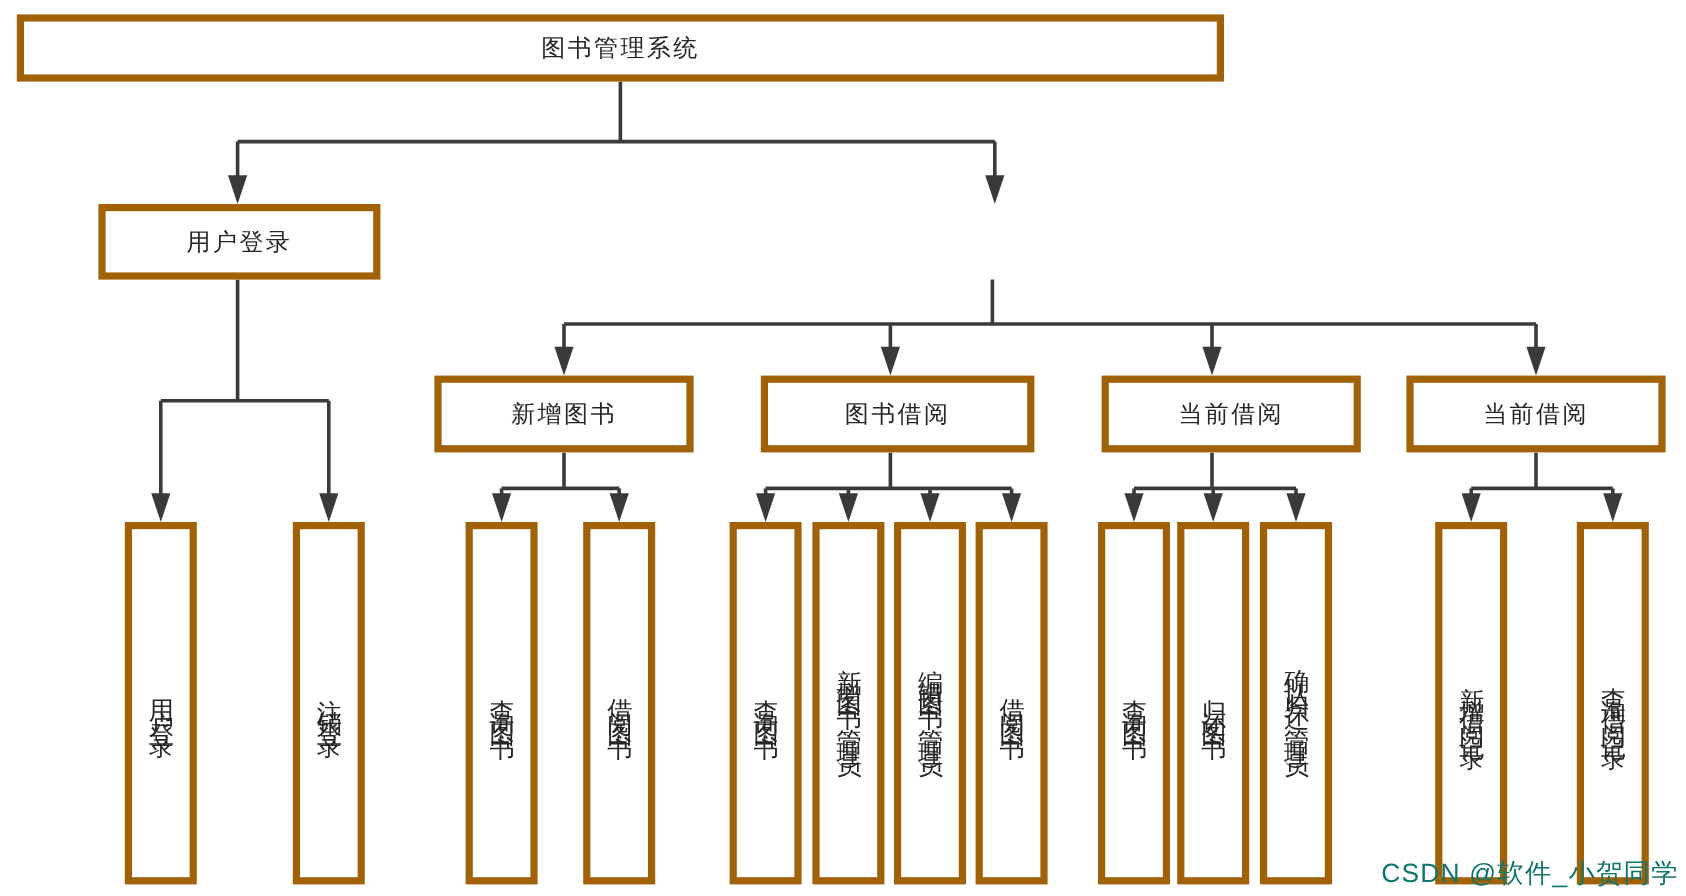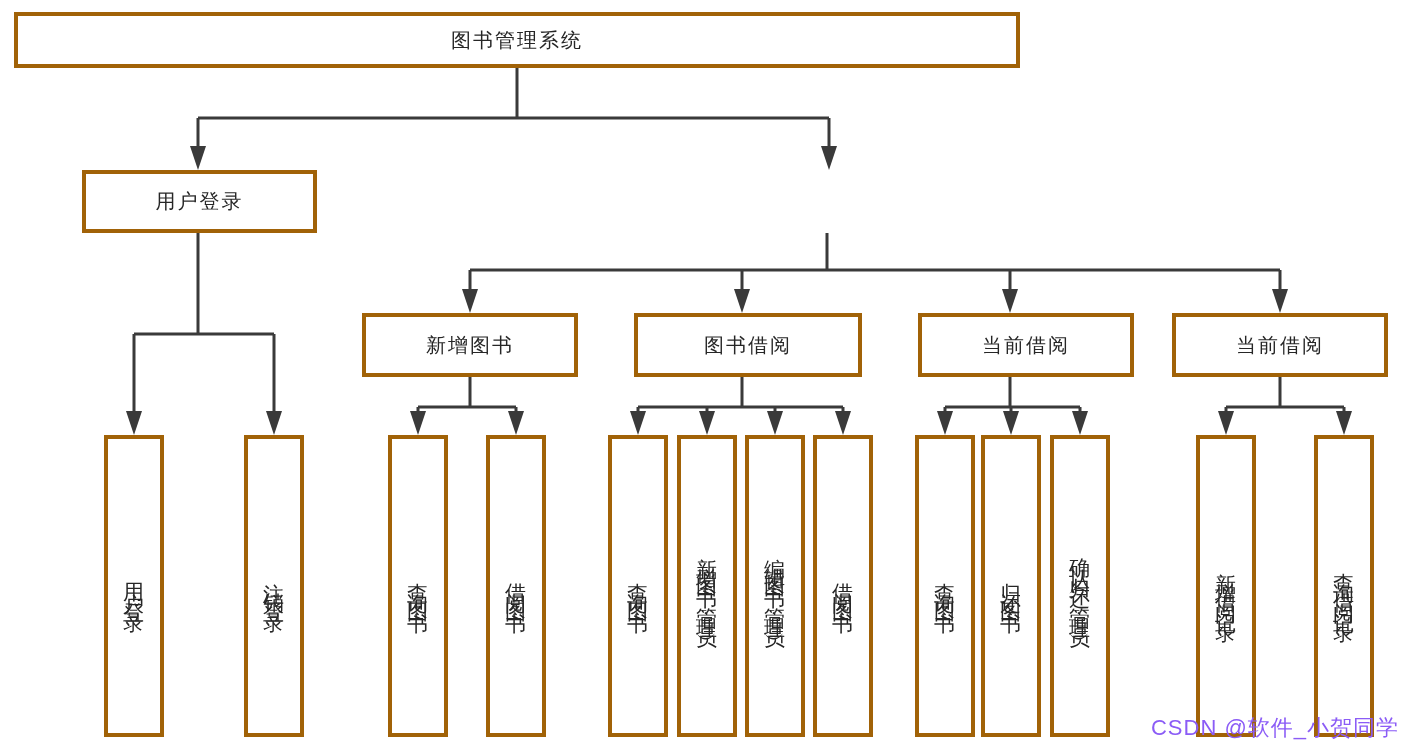--- a/index.html
+++ b/index.html
@@ -3,33 +3,33 @@
 <meta charset="utf-8">
 <style>
   html, body { margin:0; padding:0; background:#ffffff; }
   .stage {
     position:relative; width:1405px; height:747px; background:#ffffff;
     font-family:"Liberation Sans", sans-serif; overflow:hidden;
   }
   svg.connectors { position:absolute; left:0; top:0; width:1405px; height:747px; }
   .box {
     position:absolute; box-sizing:border-box;
-    border:4px solid #a16207; background:#ffffff;
+    border:6px solid #a16207; background:#ffffff;
     display:flex; align-items:center; justify-content:center;
     color:#262626;
   }
   .hbox { font-size:20px; letter-spacing:2px; white-space:nowrap; }
   .vbox {
     writing-mode:vertical-rl; text-orientation:mixed;
     font-size:21px; letter-spacing:10px; line-height:1;
     width:60px; height:302px; top:435px;
   }
   .watermark {
     position:absolute; right:6px; bottom:4px;
-    font-size:22px; letter-spacing:1px; color:#8b5cf6; white-space:nowrap;
+    font-size:22px; letter-spacing:1px; color:#0f766e; white-space:nowrap;
   }
 </style>
 </head>
 <body>
 
 <div class="stage">
 
   <svg class="connectors" viewBox="0 0 1405 747" xmlns="http://www.w3.org/2000/svg">
     <path fill="none" stroke="#3a3a3a" stroke-width="3" d="
       M517 68 V118 M198 118 H829 M198 118 V150 M829 118 V150

